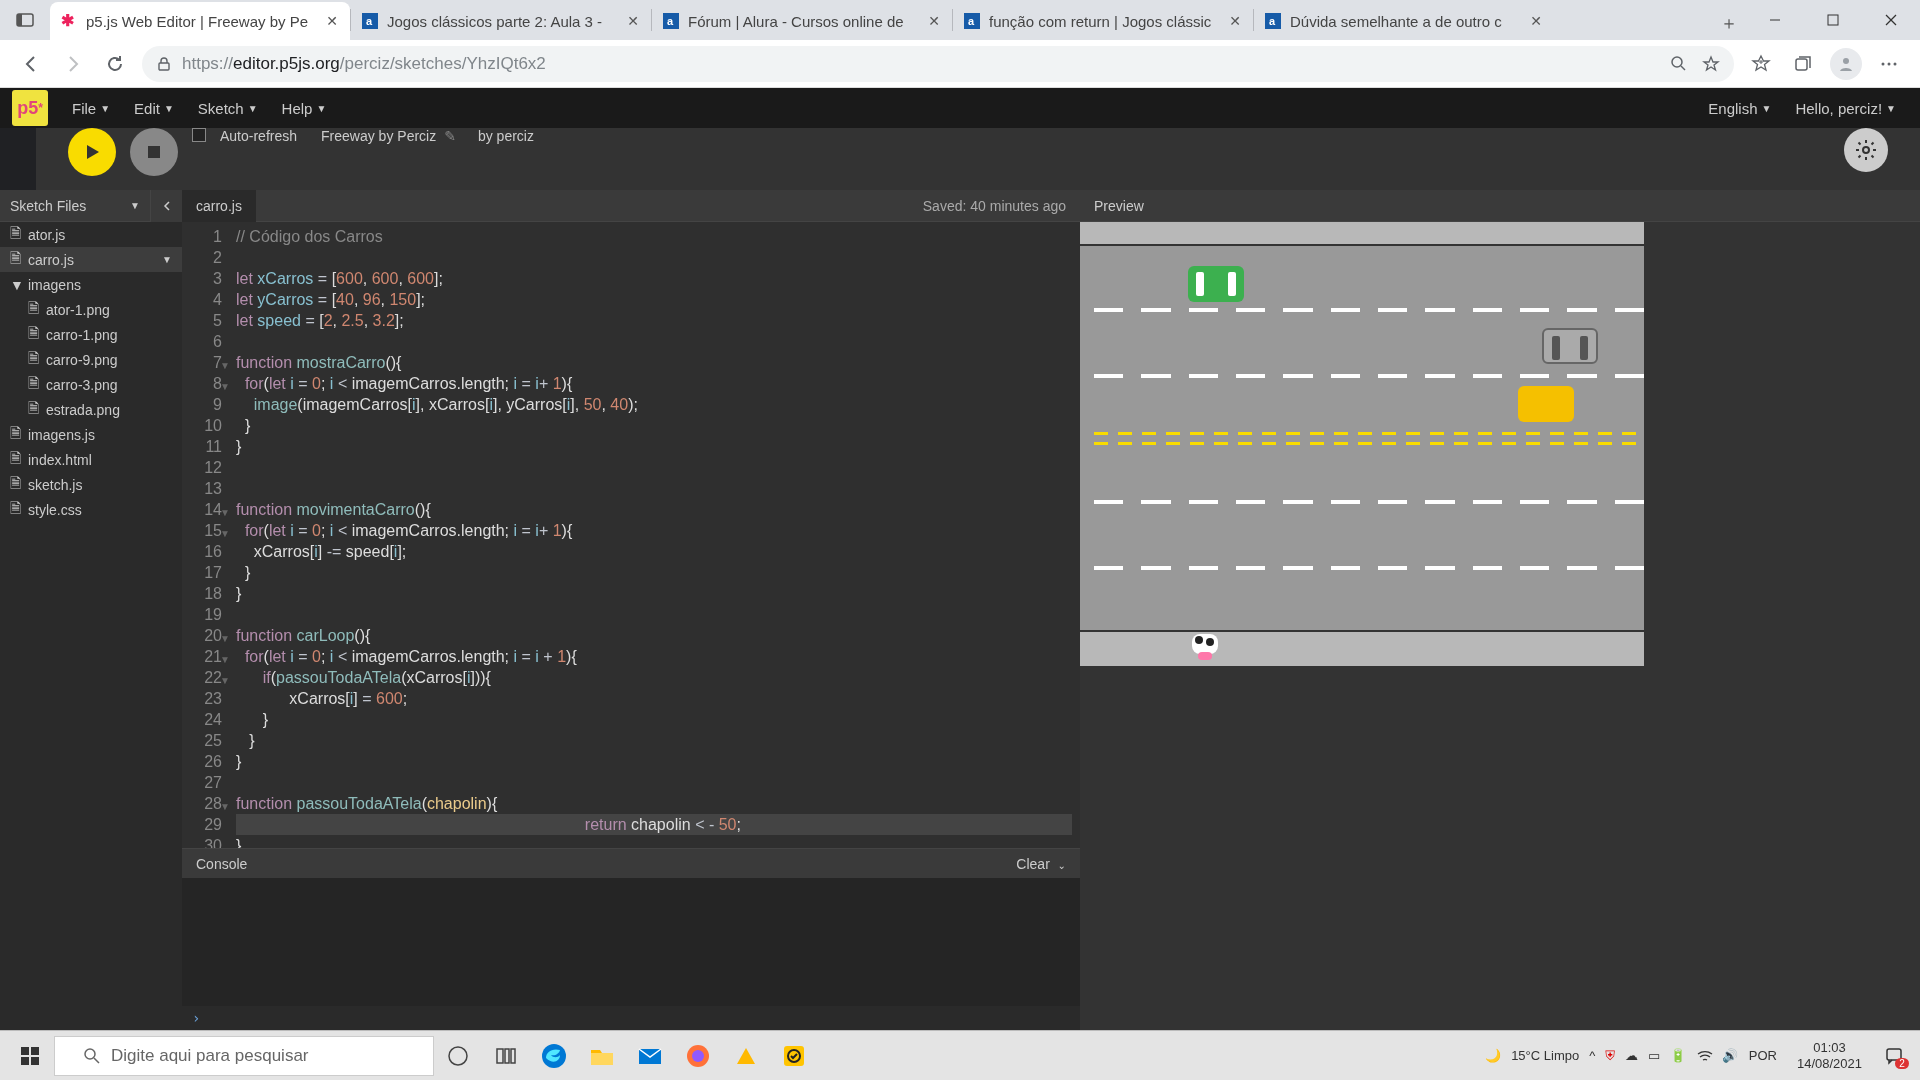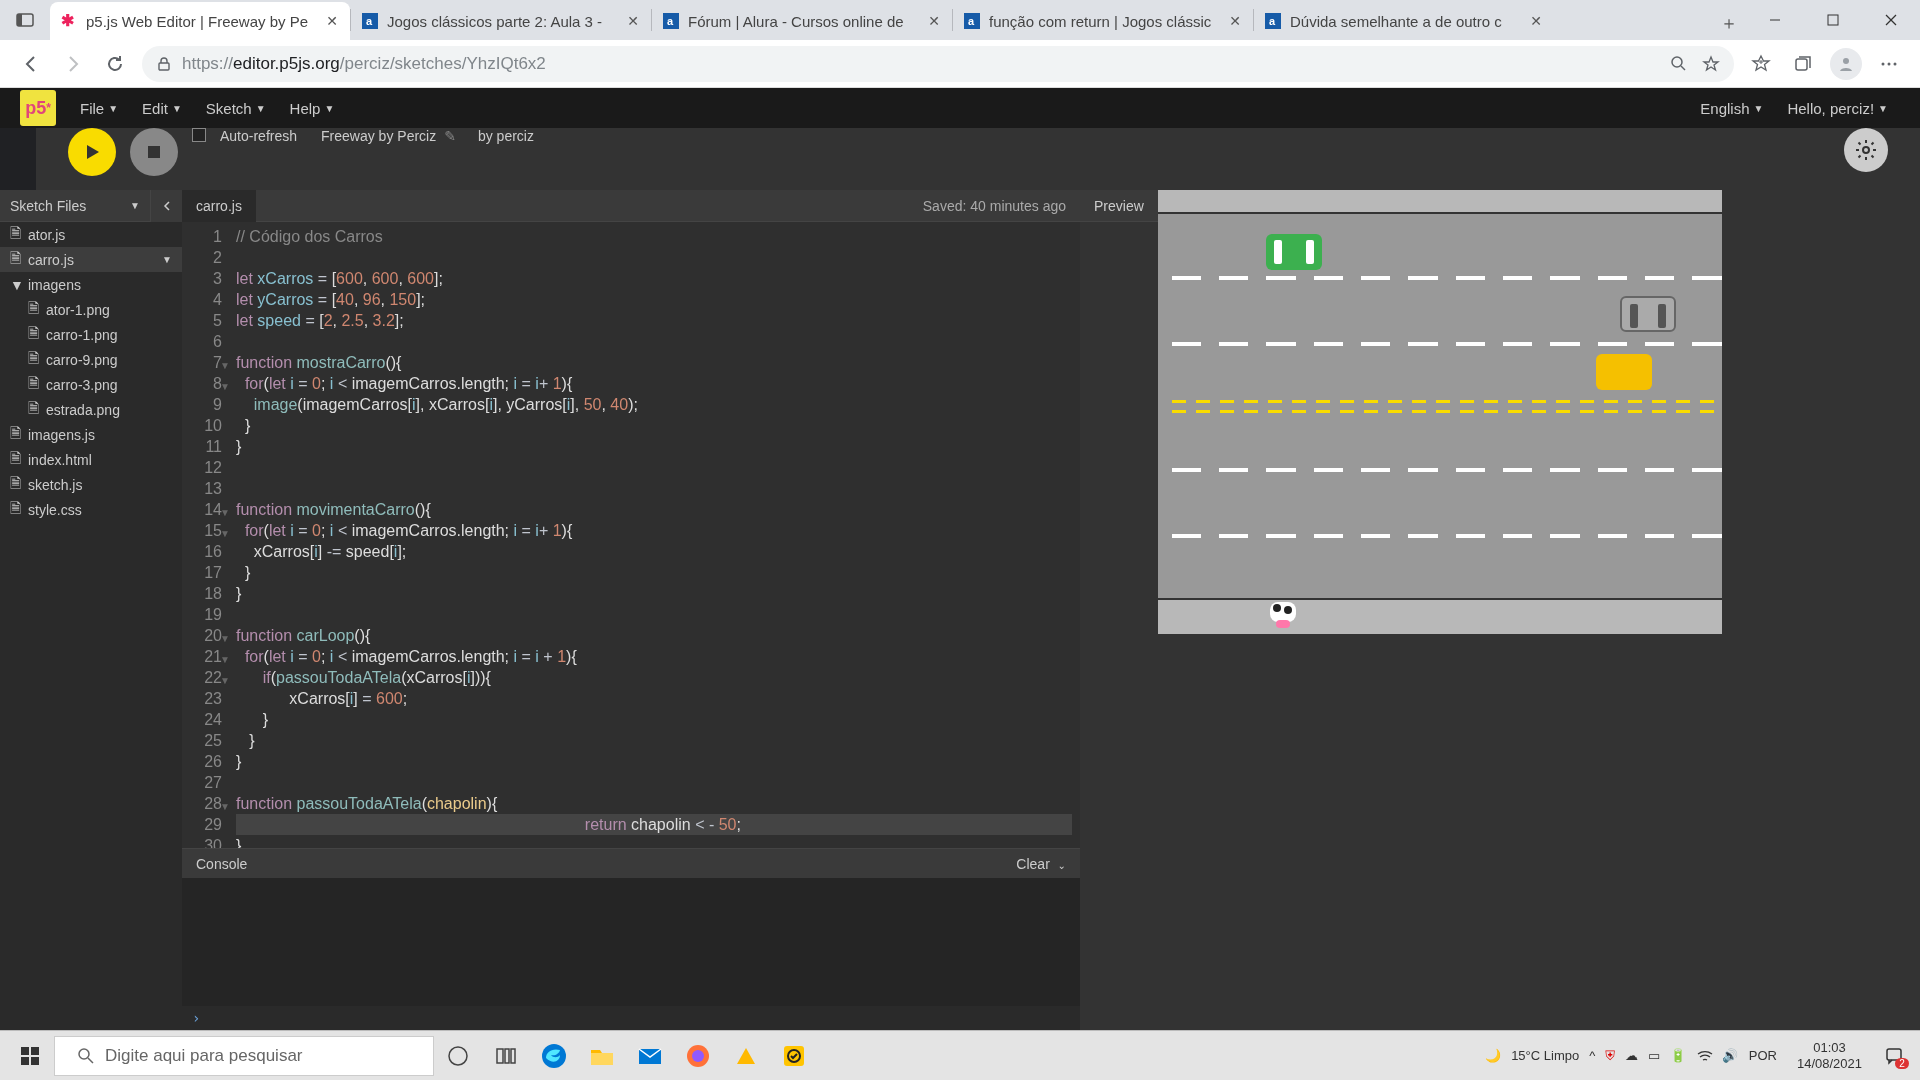--- a/index.html
+++ b/index.html
@@ -22,21 +22,21 @@
 .addr-bar { height:48px; background:#fff; display:flex; align-items:center; padding:0 16px; gap:12px; border-bottom:1px solid #ddd; }
 .nav-btn { width:30px; height:30px; display:flex; align-items:center; justify-content:center; color:#5f6368; border-radius:50%; }
 .nav-btn.disabled { opacity:.4; }
 .url-box { flex:1; height:36px; border-radius:18px; background:#f1f3f4; display:flex; align-items:center; padding:0 14px; gap:10px; color:#5f6368; font-size:17px; }
 .url-box .url-text { color:#202124; font-family:Arial; }
 .url-box .url-text .dim { color:#80868b; }
 .url-icons { display:flex; gap:14px; margin-left:auto; color:#5f6368; }
 .profile { width:32px; height:32px; border-radius:50%; background:#e8eaed; display:flex; align-items:center; justify-content:center; }
 
 
-.p5-topbar { height:40px; background:#1a1a1a; display:flex; align-items:center; padding:0 20px; color:#ccc; font-size:15px; }
+.p5-topbar { height:40px; background:#1a1a1a; display:flex; align-items:center; padding:0 12px; color:#ccc; font-size:15px; }
 .p5-logo { width:36px; height:36px; background:#f0e33f; color:#e1457a; font-weight:bold; font-size:18px; display:flex; align-items:center; justify-content:center; margin-right:12px; border-radius:3px; font-family:Arial; }
 .menu-item { padding:0 12px; height:40px; display:flex; align-items:center; gap:4px; cursor:pointer; }
 .menu-item .arrow { font-size:10px; }
 .p5-topbar .right { margin-left:auto; display:flex; align-items:center; }
 
 .p5-toolbar { height:62px; background:#333; display:flex; align-items:flex-start; padding:0 32px; gap:14px; color:#ccc;margin-left:36px; }
 .play-btn { width:48px; height:48px; border-radius:50%; background:#f9dc00; display:flex; align-items:center; justify-content:center; }
 .play-btn svg { fill:#333; }
 .stop-btn { width:48px; height:48px; border-radius:50%; background:#888; display:flex; align-items:center; justify-content:center; }
 .stop-btn svg { fill:#333; }
@@ -76,21 +76,21 @@
 .code .num { color:#d08770; }
 .code .op { color:#c0c5ce; }
 .code .id { color:#ebcb8b; }
 .code .br { color:#ddd; }
 .code .hl { background:#444; display:inline-block; width:100%;text-align:center; }
 
 .console-hdr { height:30px; background:#3a3a3a; display:flex; align-items:center; padding:0 14px; color:#ccc; justify-content:space-between; border-top:1px solid #444; }
 .console-body { height:128px; background:#252525; }
 .console-input { height:24px; background:#2a2a2a; padding:0 10px; color:#6aa0d8; display:flex; align-items:center; font-family:monospace; }
 
-.preview-pane { width:840px; background:#333; display:flex; flex-direction:row; }
+.preview-pane { width:840px; background:#333; display:flex; flex-direction:column; }
 .preview-hdr { height:32px; background:#3a3a3a; display:flex; align-items:center; padding:0 14px; color:#ccc; border-bottom:1px solid #444; }
 .preview-canvas { flex:1; background:#333; padding:0; }
 .canvas { width:564px; height:444px; background:#999; margin:0; position:relative; overflow:hidden; }
 .road-top { position:absolute; top:0; left:0; right:0; height:24px; background:#b8b8b8; border-bottom:2px solid #333; }
 .road-bot { position:absolute; bottom:0; left:0; right:0; height:36px; background:#b8b8b8; border-top:2px solid #333; }
 .lane { position:absolute; left:0; right:0; height:4px; display:flex; gap:18px; padding-left:14px; }
 .dash { width:30px; height:4px; background:#fff; }
 .yellow-lane .dash { background:#f9dc00; height:3px; width:14px; }
 .yellow-lane { gap:10px; }
 .car { position:absolute; width:56px; height:36px; border-radius:6px; }
@@ -99,21 +99,21 @@
 .car-gray { background:#aaa; top:106px; left:462px; border:2px solid #666; }
 .car-yellow { background:#f5c000; top:164px; left:438px; }
 .cow { position:absolute; bottom:4px; left:112px; width:30px; height:28px; }
 .cow .body { width:26px; height:20px; background:#fff; border-radius:8px; position:relative; }
 .cow .spot { position:absolute; width:8px; height:8px; background:#222; border-radius:50%; }
 .cow .nose { position:absolute; bottom:-6px; left:6px; width:14px; height:8px; background:#f7a; border-radius:4px; }
 
 
 .taskbar { position:fixed; bottom:0; left:0; right:0; height:50px; background:#e4e4e4; display:flex; align-items:center; padding:0 6px; border-top:1px solid #bbb; }
 .tb-start { width:48px; height:48px; display:flex; align-items:center; justify-content:center; }
-.tb-search { width:380px; height:40px; background:#fff; border:1px solid #ccc; display:flex; align-items:center; padding:0 22px; gap:10px; color:#666; font-size:17px; }
+.tb-search { width:380px; height:40px; background:#fff; border:1px solid #ccc; display:flex; align-items:center; padding:0 28px; gap:10px; color:#666; font-size:17px; }
 .tb-icon { width:48px; height:48px; display:flex; align-items:center; justify-content:center; }
 .tb-right { margin-left:auto; display:flex; align-items:center; gap:2px; color:#333; font-size:13px; }
 .tb-tray { display:flex; align-items:center; gap:10px; padding:0 8px; }
 .tb-clock { text-align:center; line-height:1.2; padding:0 10px; }
 
 svg { display:block; }
 </style>
 </head>
 <body>
 

